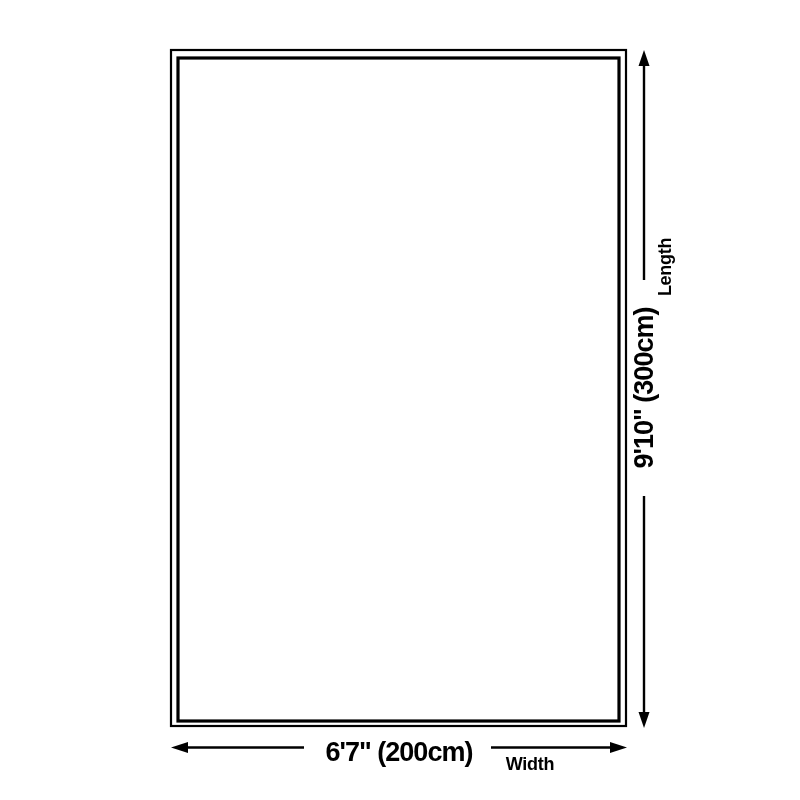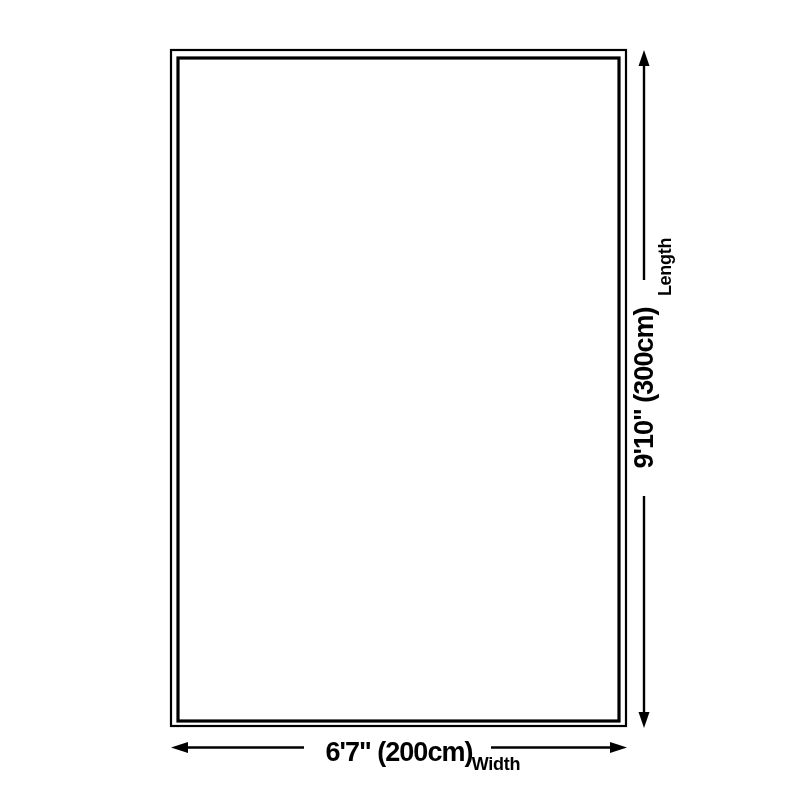--- a/index.html
+++ b/index.html
@@ -41,21 +41,21 @@
     white-space: nowrap;
     color: #000000;
     line-height: 1;
   }
   .width-value {
     left: 399px;
     top: 752px;
     transform: translate(-50%, -50%);
   }
   .width-label {
-    left: 496px;
+    left: 530px;
     top: 764px;
     transform: translate(-50%, -50%);
   }
   .length-value {
     left: 644px;
     top: 388px;
     transform: translate(-50%, -50%) rotate(-90deg);
   }
   .length-label {
     left: 665px;

